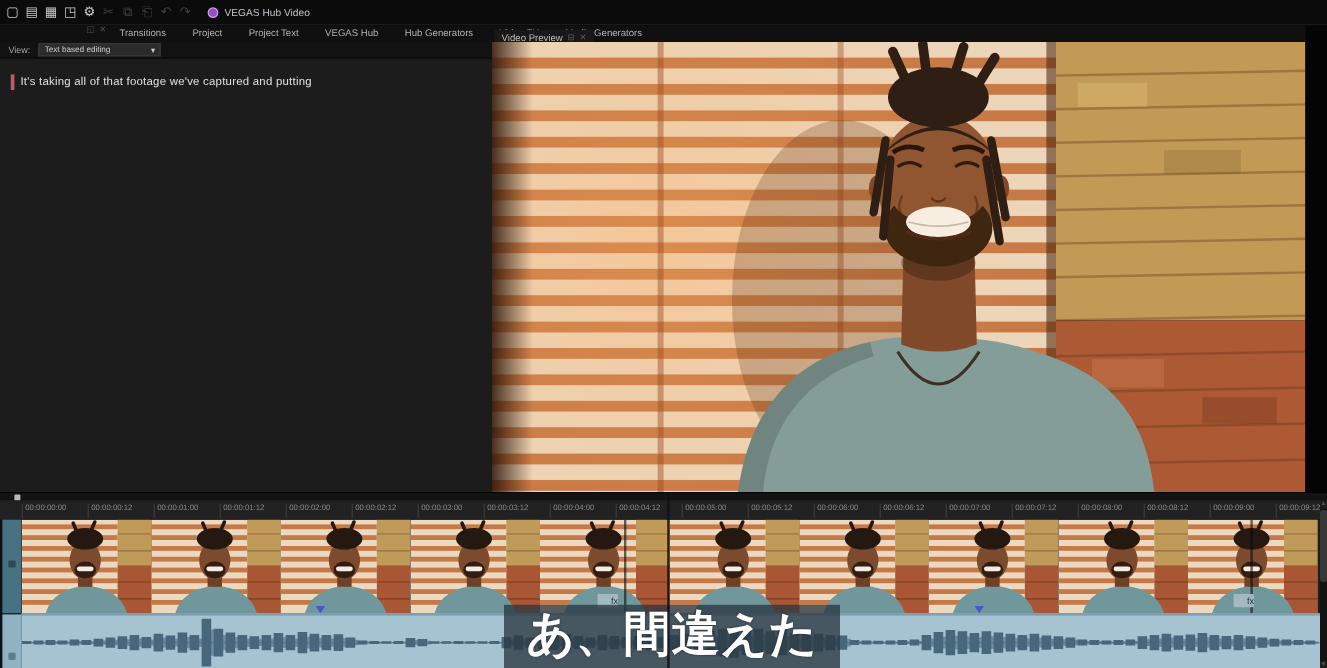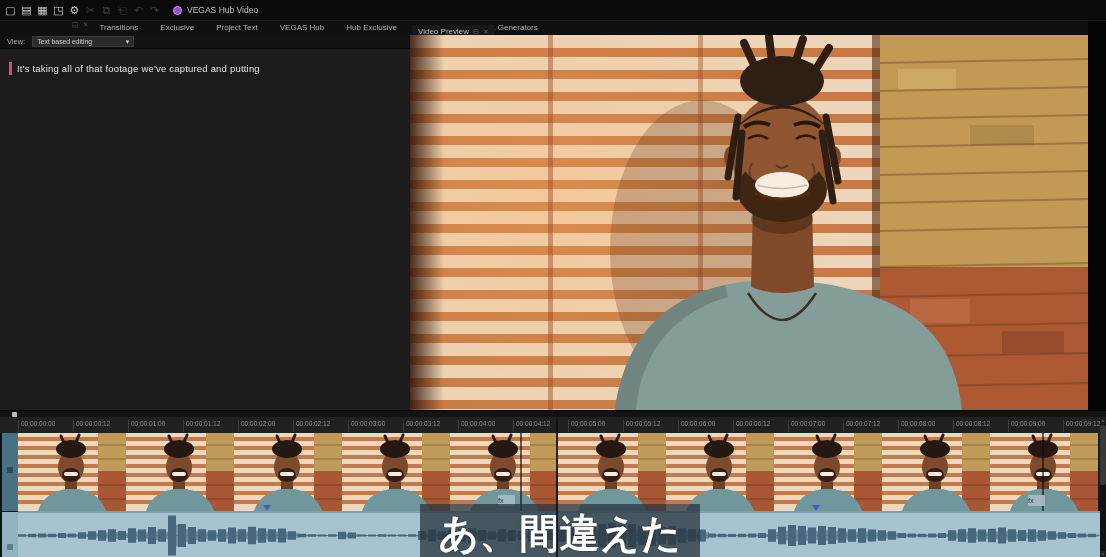--- a/index.html
+++ b/index.html
@@ -48,21 +48,21 @@
   .t-ruler{position:absolute;top:6px;left:0;width:1100px;height:16px;background:#212121;overflow:hidden;}
   .tick{position:absolute;top:3px;height:12px;font-size:6.5px;color:#8b8b8b;border-left:1px solid #3c3c3c;padding-left:2px;white-space:nowrap;cursor:default;}
   .t-headcol{position:absolute;left:0;top:22px;width:18px;height:125px;background:#0e1216;}
   .hdr-v{position:absolute;left:2px;top:0;width:16px;height:78px;background:#477283;}
   .hdr-a{position:absolute;left:2px;top:79px;width:16px;height:46px;background:#8fb3c2;}
   .hdr-dot{position:absolute;left:5px;width:6px;height:6px;background:#2c4a57;border-radius:1px;}
   .t-video{position:absolute;left:18px;top:22px;width:1082px;height:78px;background:#1d1d1d;overflow:hidden;white-space:nowrap;font-size:0;}
   .thumb{display:inline-block;width:108px;height:78px;}
   .clipline{position:absolute;top:0;width:2px;height:78px;background:rgba(10,10,14,.6);}
   .fxbadge{position:absolute;top:62px;width:17px;height:11px;background:#a7bcc6;color:#1d2b33;font-size:7.5px;
-           line-height:11px;text-align:left;border-radius:1px;opacity:.92;cursor:default;}
+           line-height:11px;text-align:right;border-radius:1px;opacity:.92;cursor:default;}
   .t-audio{position:absolute;left:18px;top:100px;width:1082px;height:47px;background:#a6c3d2;overflow:hidden;border-top:2px solid #7d9fb1;box-sizing:border-box;}
   .bluemark{position:absolute;top:94px;width:0;height:0;border-left:4px solid transparent;border-right:4px solid transparent;border-top:6px solid #4a55cf;}
   .subtitle-overlay{position:absolute;top:93px;height:54px;background:rgba(44,56,66,.78);overflow:hidden;
                     display:flex;justify-content:center;}
   .subtitle-text{font-size:40px;font-weight:bold;color:#fff;line-height:1;margin-top:9px;white-space:nowrap;
                  text-shadow:0 0 2px rgba(0,0,0,.5);}
   .playhead{position:absolute;top:0;width:2px;height:147px;background:rgba(12,15,20,.85);z-index:40;}
   .t-scroll{position:absolute;right:0;top:6px;width:6px;height:141px;background:#121212;}
   .t-scroll .arrow{position:absolute;right:0;width:6px;height:7px;color:#555;font-size:5px;line-height:7px;text-align:center;background:#1e1e1e;}
   .t-scroll .handle{position:absolute;right:0;top:8px;width:6px;height:60px;background:#383838;border-radius:2px;}
@@ -91,24 +91,24 @@
     </div>
   </div>
 
   <div class="tabrow">
     <div class="corner-icons">
       <span>◱</span>
       <span>✕</span>
     </div>
     <div style="display:flex">
         <div class="ptab">Transitions</div>
-        <div class="ptab">Exclusive</div>
+        <div class="ptab">Project</div>
         <div class="ptab">Project Text</div>
         <div class="ptab">VEGAS Hub</div>
-        <div class="ptab">Hub Exclusive</div>
+        <div class="ptab">Hub Generators</div>
         <div class="ptab">Video FX</div>
         <div class="ptab">Media Generators</div>
       </div>
     <div class="preview-tab">
       <span>Video Preview</span>
       <span class="mini">⊟</span>
       <span class="mini">✕</span>
     </div>
   </div>
 
@@ -523,21 +523,21 @@
     <line x1="58" y1="9" x2="61" y2="2" stroke="#241811" stroke-width="3" stroke-linecap="round"></line>
   </svg><div class="clipline" style="left: 502px;"></div><div class="clipline" style="left: 1024px;"></div><div class="fxbadge" style="left: 480px;">fx</div><div class="fxbadge" style="left: 1010px;">fx</div></div>
     <div class="t-audio">
       <svg width="1082" height="45">
         <line x1="0" y1="22.5" x2="1082" y2="22.5" stroke="#6f94a7" stroke-width="1"></line>
         <path id="wavepath" stroke="#47677c" stroke-width="8" fill="none" d="M4,21.24 V23.76 M14,20.82 V24.18 M24,20.4 V24.6 M34,20.82 V24.18 M44,19.98 V25.02 M54,20.4 V24.6 M64,19.35 V25.65 M74,18.3 V26.7 M84,17.25 V27.75 M94,16.2 V28.8 M104,17.88 V27.12 M114,15.15 V29.85 M124,16.619999999999997 V28.380000000000003 M134,14.1 V30.9 M144,16.2 V28.8 M154,2.5500000000000007 V42.45 M164,10.95 V34.05 M174,14.1 V30.9 M184,16.2 V28.8 M194,17.25 V27.75 M204,16.2 V28.8 M214,14.52 V30.48 M224,16.2 V28.8 M234,13.68 V31.32 M244,15.15 V29.85 M254,16.2 V28.8 M264,15.57 V29.43 M274,18.3 V26.7 M284,20.82 V24.18 M294,21.24 V23.76 M304,21.45 V23.55 M314,21.24 V23.76 M324,18.72 V26.28 M334,19.56 V25.44 M344,21.45 V23.55 M354,21.45 V23.55 M364,21.24 V23.76 M374,21.45 V23.55 M384,21.45 V23.55 M394,21.24 V23.76 M404,17.88 V27.12 M414,16.619999999999997 V28.380000000000003 M424,18.3 V26.7 M434,17.04 V27.96 M444,16.2 V28.8 M454,15.36 V29.64 M464,17.04 V27.96 M474,18.3 V26.7 M484,16.2 V28.8 M494,17.04 V27.96 M504,17.88 V27.12 M514,17.04 V27.96 M524,16.2 V28.8 M534,17.88 V27.12 M544,16.2 V28.8 M554,14.940000000000001 V30.06 M564,16.2 V28.8 M574,13.049999999999999 V31.950000000000003 M584,10.95 V34.05 M594,9.9 V35.1 M604,12 V33 M614,10.95 V34.05 M624,13.049999999999999 V31.950000000000003 M634,12 V33 M644,14.1 V30.9 M654,13.049999999999999 V31.950000000000003 M664,15.15 V29.85 M674,16.2 V28.8 M684,16.619999999999997 V28.380000000000003 M694,20.4 V24.6 M704,20.82 V24.18 M714,21.03 V23.97 M724,20.82 V24.18 M734,20.4 V24.6 M744,19.98 V25.02 M754,16.2 V28.8 M764,13.68 V31.32 M774,12 V33 M784,13.049999999999999 V31.950000000000003 M794,14.52 V30.48 M804,13.049999999999999 V31.950000000000003 M814,14.1 V30.9 M824,15.15 V29.85 M834,16.2 V28.8 M844,15.15 V29.85 M854,16.619999999999997 V28.380000000000003 M864,17.25 V27.75 M874,18.3 V26.7 M884,19.98 V25.02 M894,20.4 V24.6 M904,20.82 V24.18 M914,20.4 V24.6 M924,19.98 V25.02 M934,17.25 V27.75 M944,16.2 V28.8 M954,15.15 V29.85 M964,16.619999999999997 V28.380000000000003 M974,15.780000000000001 V29.22 M984,14.52 V30.48 M994,16.2 V28.8 M1004,17.04 V27.96 M1014,16.2 V28.8 M1024,17.25 V27.75 M1034,18.3 V26.7 M1044,19.35 V25.65 M1054,19.98 V25.02 M1064,20.4 V24.6 M1074,20.82 V24.18 "></path>
         <path id="wavepath2" stroke="#47677c" stroke-width="4" opacity="0.6" fill="none" d="M9,21.807 V23.193 M19,21.576 V23.424 M29,21.345 V23.655 M39,21.576 V23.424 M49,21.114 V23.886 M59,21.345 V23.655 M69,20.7675 V24.2325 M79,20.189999999999998 V24.810000000000002 M89,19.6125 V25.3875 M99,19.035 V25.965 M109,19.959 V25.041 M119,18.4575 V26.5425 M129,19.266 V25.734 M139,17.88 V27.12 M149,19.035 V25.965 M159,11.5275 V33.4725 M169,16.1475 V28.8525 M179,17.88 V27.12 M189,19.035 V25.965 M199,19.6125 V25.3875 M209,19.035 V25.965 M219,18.111 V26.889 M229,19.035 V25.965 M239,17.649 V27.351 M249,18.4575 V26.5425 M259,19.035 V25.965 M269,18.688499999999998 V26.311500000000002 M279,20.189999999999998 V24.810000000000002 M289,21.576 V23.424 M299,21.807 V23.193 M309,21.9225 V23.0775 M319,21.807 V23.193 M329,20.421 V24.579 M339,20.883 V24.117 M349,21.9225 V23.0775 M359,21.9225 V23.0775 M369,21.807 V23.193 M379,21.9225 V23.0775 M389,21.9225 V23.0775 M399,21.807 V23.193 M409,19.959 V25.041 M419,19.266 V25.734 M429,20.189999999999998 V24.810000000000002 M439,19.497 V25.503 M449,19.035 V25.965 M459,18.573 V26.427 M469,19.497 V25.503 M479,20.189999999999998 V24.810000000000002 M489,19.035 V25.965 M499,19.497 V25.503 M509,19.959 V25.041 M519,19.497 V25.503 M529,19.035 V25.965 M539,19.959 V25.041 M549,19.035 V25.965 M559,18.342 V26.658 M569,19.035 V25.965 M579,17.3025 V27.6975 M589,16.1475 V28.8525 M599,15.57 V29.43 M609,16.725 V28.275 M619,16.1475 V28.8525 M629,17.3025 V27.6975 M639,16.725 V28.275 M649,17.88 V27.12 M659,17.3025 V27.6975 M669,18.4575 V26.5425 M679,19.035 V25.965 M689,19.266 V25.734 M699,21.345 V23.655 M709,21.576 V23.424 M719,21.6915 V23.3085 M729,21.576 V23.424 M739,21.345 V23.655 M749,21.114 V23.886 M759,19.035 V25.965 M769,17.649 V27.351 M779,16.725 V28.275 M789,17.3025 V27.6975 M799,18.111 V26.889 M809,17.3025 V27.6975 M819,17.88 V27.12 M829,18.4575 V26.5425 M839,19.035 V25.965 M849,18.4575 V26.5425 M859,19.266 V25.734 M869,19.6125 V25.3875 M879,20.189999999999998 V24.810000000000002 M889,21.114 V23.886 M899,21.345 V23.655 M909,21.576 V23.424 M919,21.345 V23.655 M929,21.114 V23.886 M939,19.6125 V25.3875 M949,19.035 V25.965 M959,18.4575 V26.5425 M969,19.266 V25.734 M979,18.804 V26.196 M989,18.111 V26.889 M999,19.035 V25.965 M1009,19.497 V25.503 M1019,19.035 V25.965 M1029,19.6125 V25.3875 M1039,20.189999999999998 V24.810000000000002 M1049,20.7675 V24.2325 M1059,21.114 V23.886 M1069,21.345 V23.655 M1079,21.576 V23.424 "></path>
       </svg>
     </div>
 
-    <div class="subtitle-overlay" style="left: 420px; width: 280px;">
+    <div class="subtitle-overlay" style="left: 420px; width: 280px; font-family: Liberation Mono, monospace;">
       <div class="subtitle-text">あ、間違えた</div>
     </div>
 
     <div class="playhead" style="left: 556px;"></div>
 
     <div class="t-scroll">
       <div class="arrow" style="top:0">▲</div>
       <div class="handle"></div>
       <div class="arrow" style="bottom:0">▼</div>
     </div>

